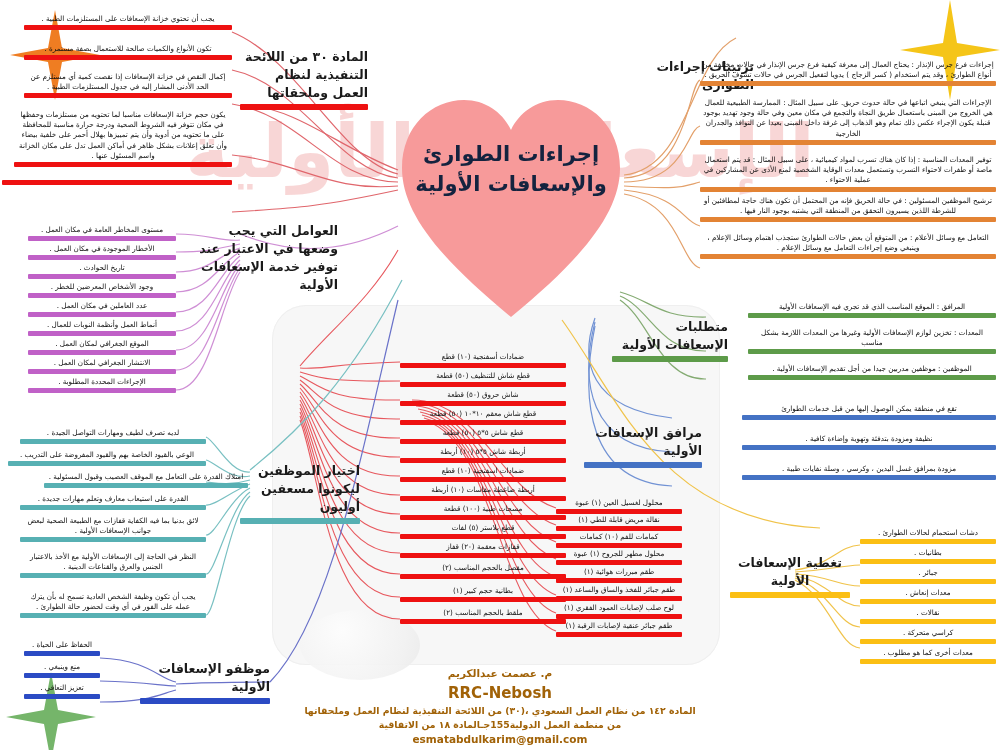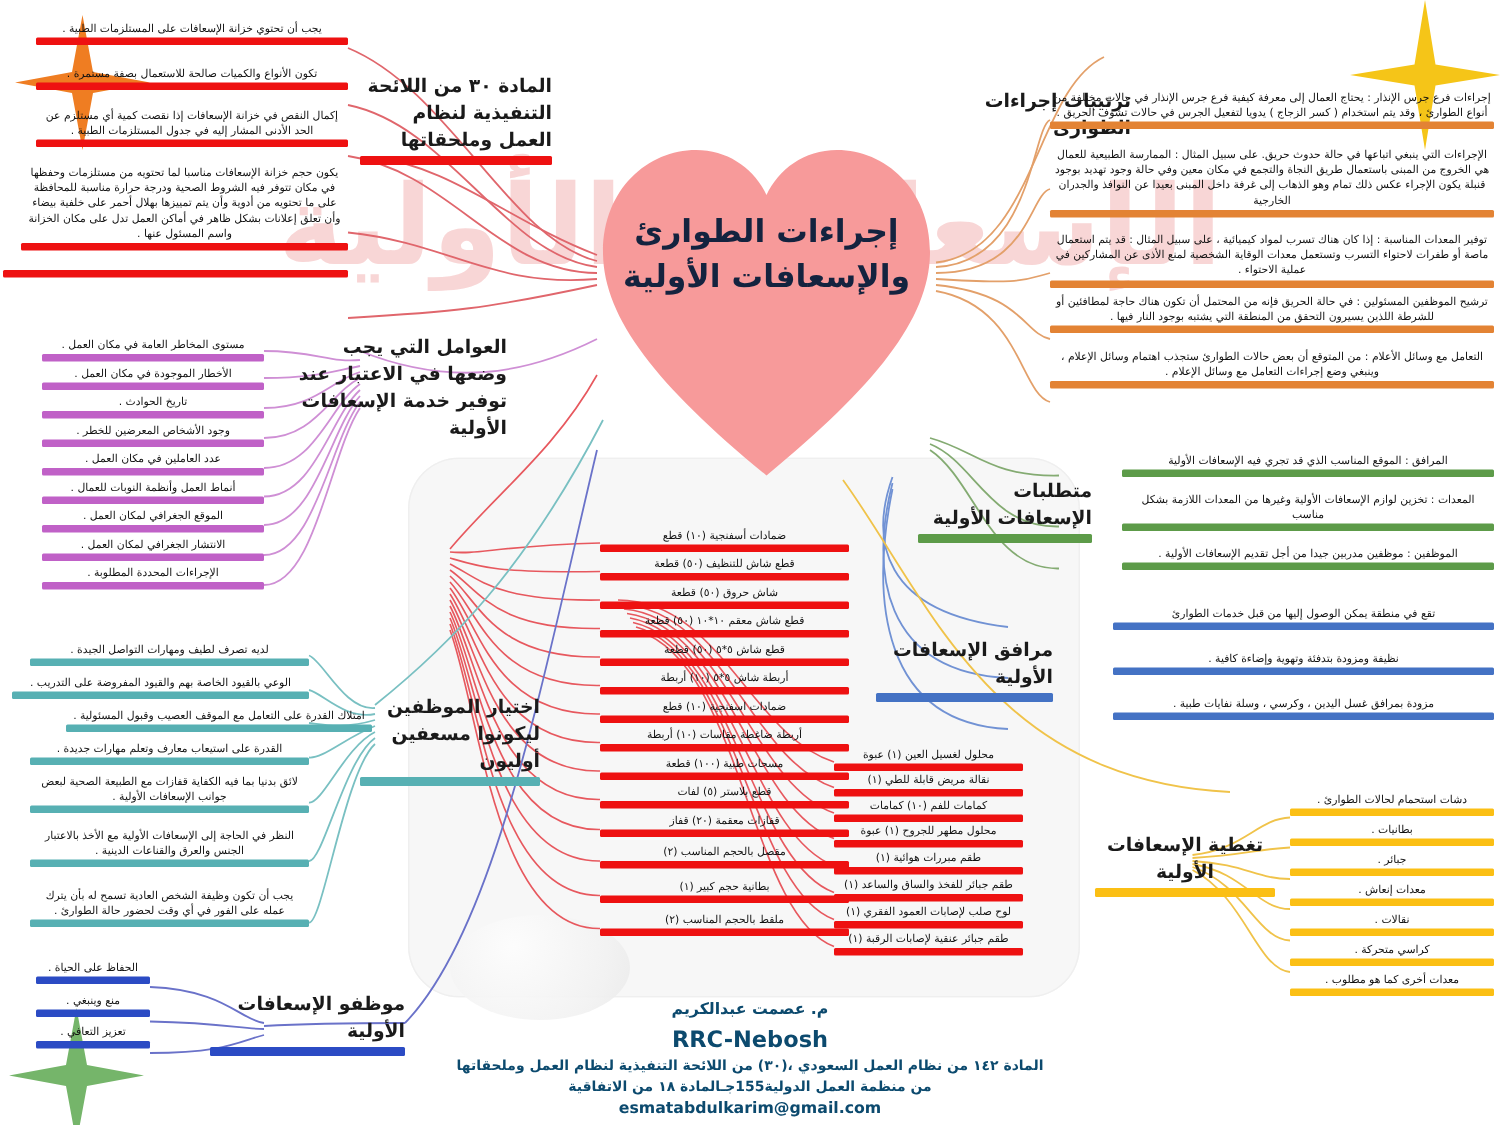--- a/index.html
+++ b/index.html
@@ -129,21 +129,21 @@
 
   .c-red .txt { color: #111; }
 
   
   #footer {
     position: absolute;
     left: 250px; top: 666px;
     width: 500px;
     text-align: center;
     direction: rtl;
-    color: #0c4a6e;
+    color: #a16207;
   }
   #footer .ln { display: block; font-size: 9.3px; line-height: 1.5; font-weight: bold; }
   #footer .ln.big { font-size: 10.5px; }
   #footer .ln.ltr { direction: ltr; font-size: 15px; }
   #footer .ln.mail { direction: ltr; font-size: 10.5px; }
 </style>
 </head>
 <body>
 
 <div id="stage">

